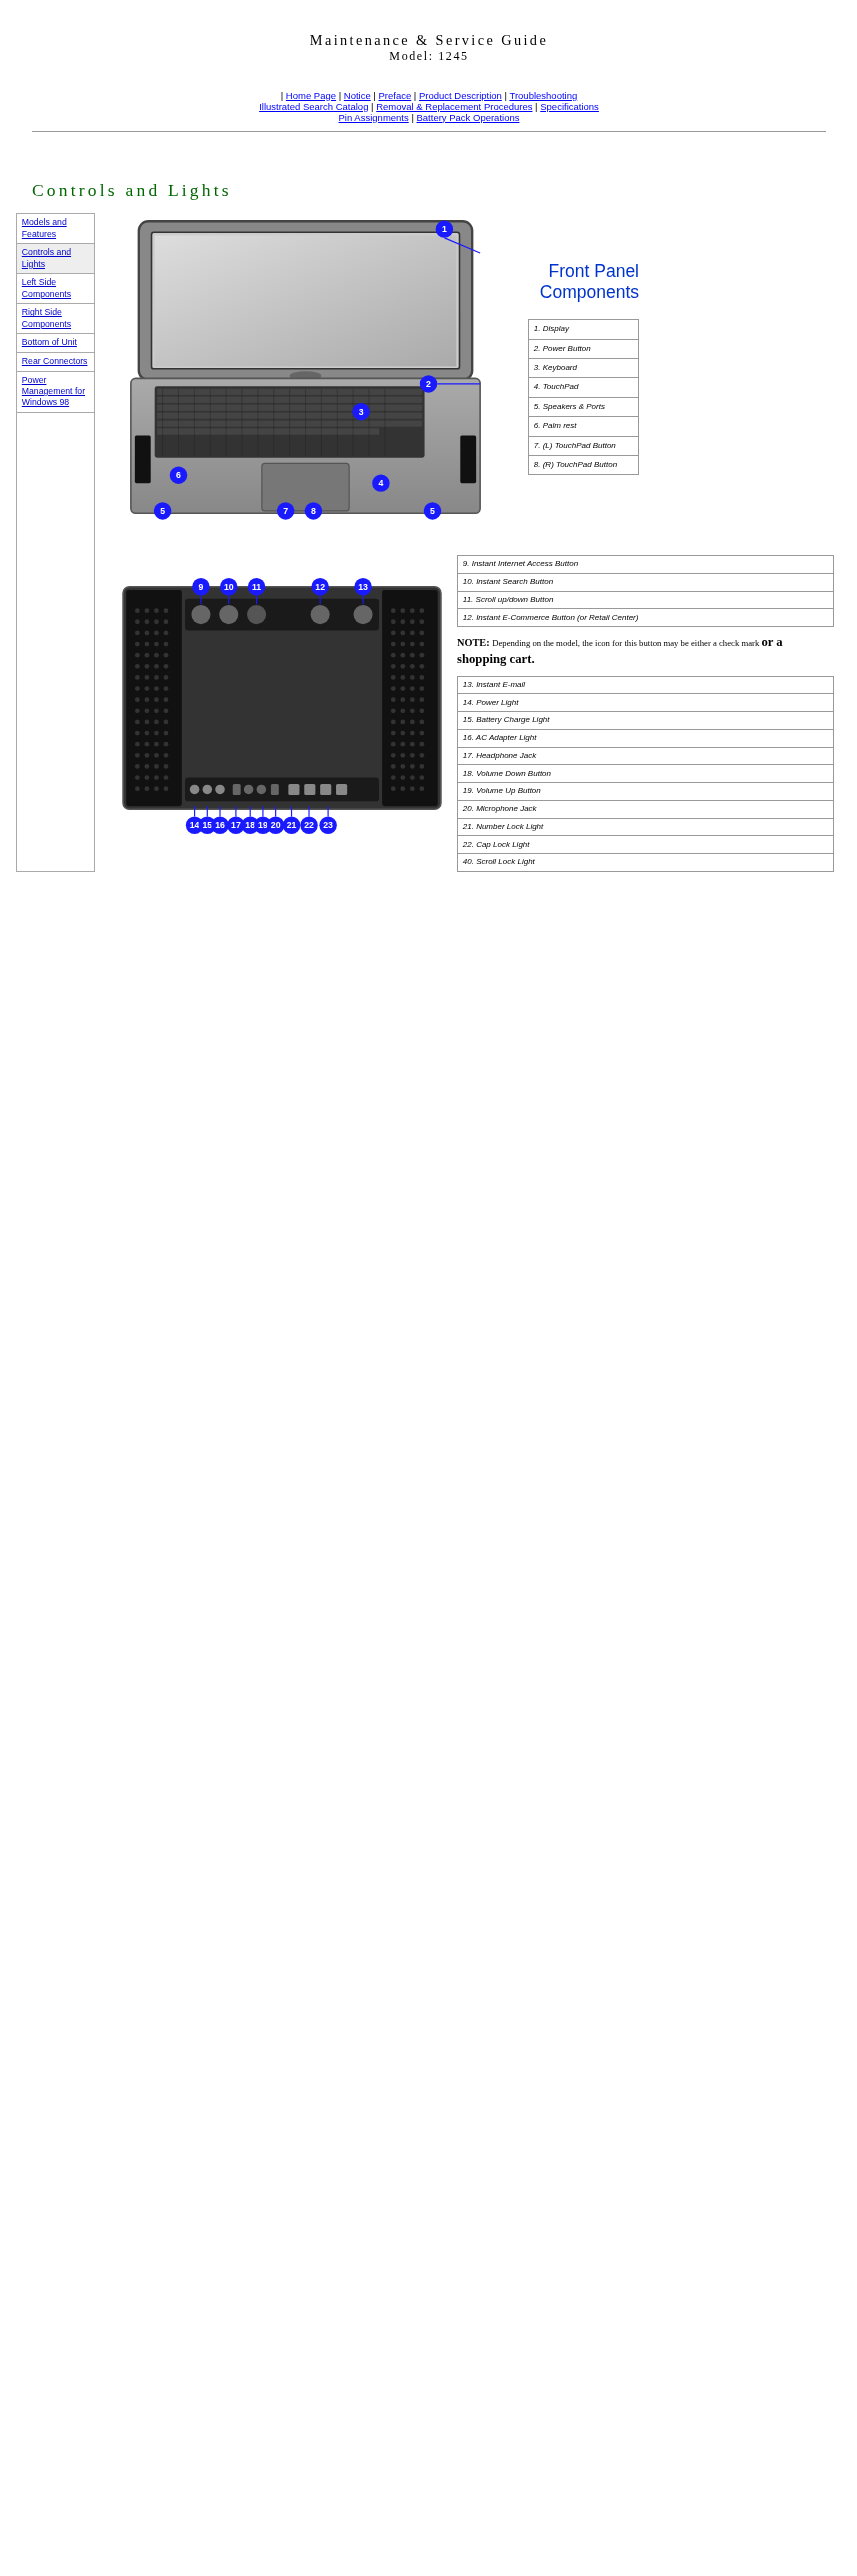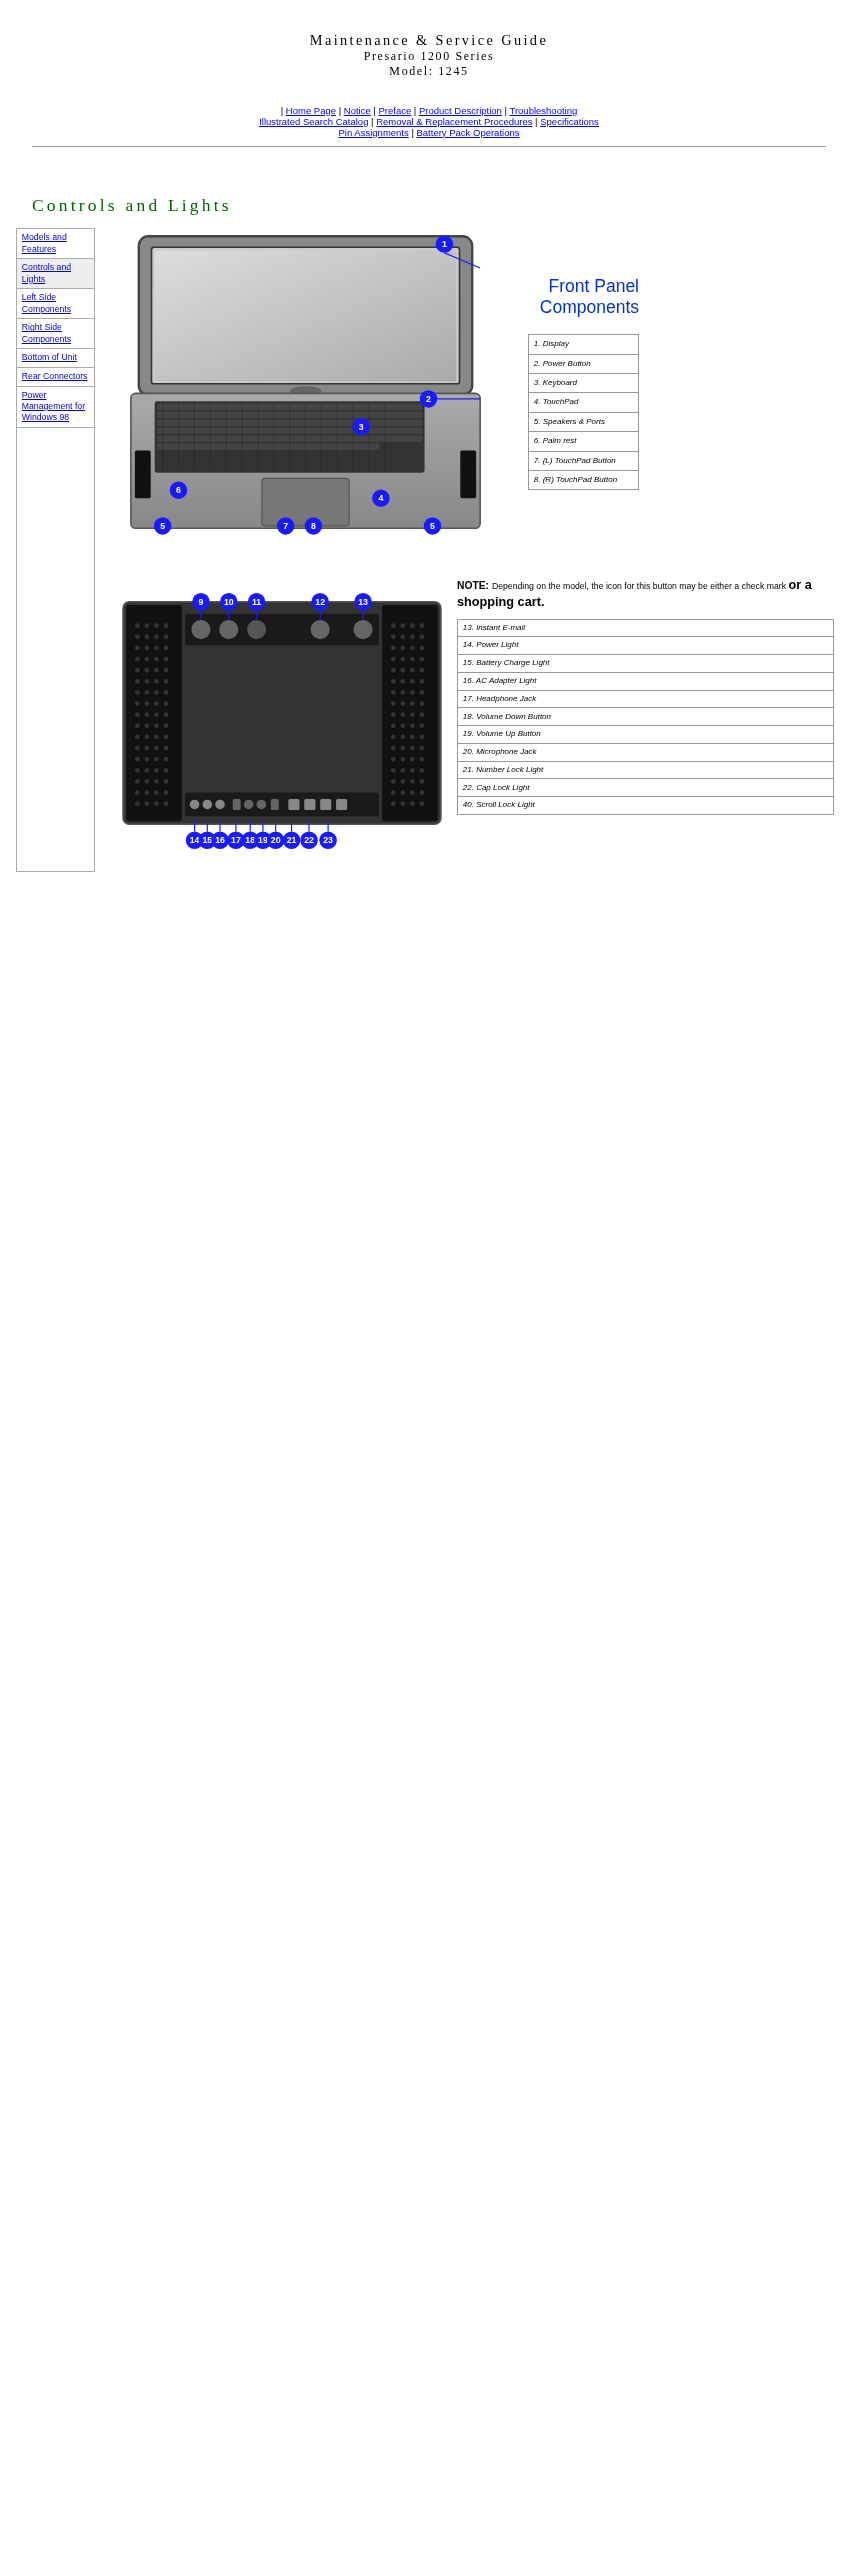--- a/index.html
+++ b/index.html
@@ -159,42 +159,41 @@
     .callout-item-right {
       border-bottom: 0.8px solid #999;
       padding: 3.2px 4.8px;
       line-height: 1.3;
       font-size: 8px;
       font-style: italic;
     }
     .callout-item-right:last-child { border-bottom: none; }
     .callout-note {
       font-size: 8.7px;
-      font-family: Liberation Sans, sans-serif;
+      font-family: Liberation Serif, serif;
       padding: 6.4px 0;
       line-height: 1.4;
     }
     .callout-note .note-label {
       font-weight: bold;
       font-size: 10.3px;
     }
     .callout-note .note-big {
       font-size: 12.7px;
       font-weight: bold;
     }
 
     
     .spacer { height: 24px; }
   </style>
 </head>
 <body>
 
 <div class="page-header">
   <h1>Maintenance &amp; Service Guide</h1>
-  <h2>Presario 1200 Series</h2>
   <h2>Model: 1245</h2>
 </div>
 
 <div class="nav-links">
   | <a href="#">Home Page</a> |
   <a href="#">Notice</a> |
   <a href="#">Preface</a> |
   <a href="#">Product Description</a> |
   <a href="#">Troubleshooting</a><br>
   <a href="#">Illustrated Search Catalog</a> |
@@ -569,20 +568,26 @@
 
             <circle cx="268" cy="340" r="11" fill="#1a1aff"></circle>
             <text x="268" y="344" text-anchor="middle" fill="white" font-size="11" font-weight="bold">23</text>
             <line x1="268" y1="329" x2="268" y2="316" stroke="#1a1aff" stroke-width="1.5"></line>
 
           </svg>
         </div>
       </div>
 
       <div class="callout-panel-right">
+        <div class="callout-list-right">
+          <div class="callout-item-right">9. Instant Internet Access Button</div>
+          <div class="callout-item-right">10. Instant Search Button</div>
+          <div class="callout-item-right">11. Scroll up/down Button</div>
+          <div class="callout-item-right">12. Instant E-Commerce Button (or Retail Center)</div>
+        </div>
         <div class="callout-note">
           <span class="note-label">NOTE: </span>
           Depending on the model, the icon for this button may be either a check mark <span class="note-big">or a shopping cart.</span>
         </div>
         <div class="callout-list-right">
           <div class="callout-item-right">13. Instant E-mail</div>
           <div class="callout-item-right">14. Power Light</div>
           <div class="callout-item-right">15. Battery Charge Light</div>
           <div class="callout-item-right">16. AC Adapter Light</div>
           <div class="callout-item-right">17. Headphone Jack</div>

